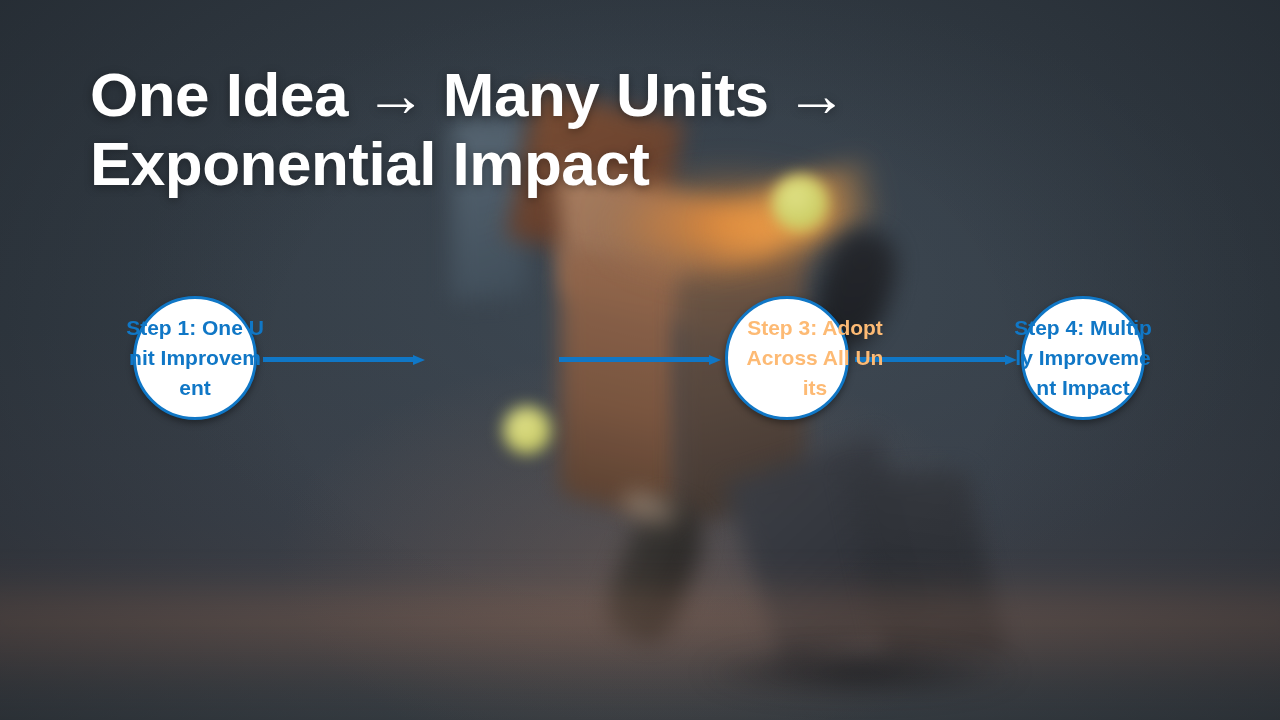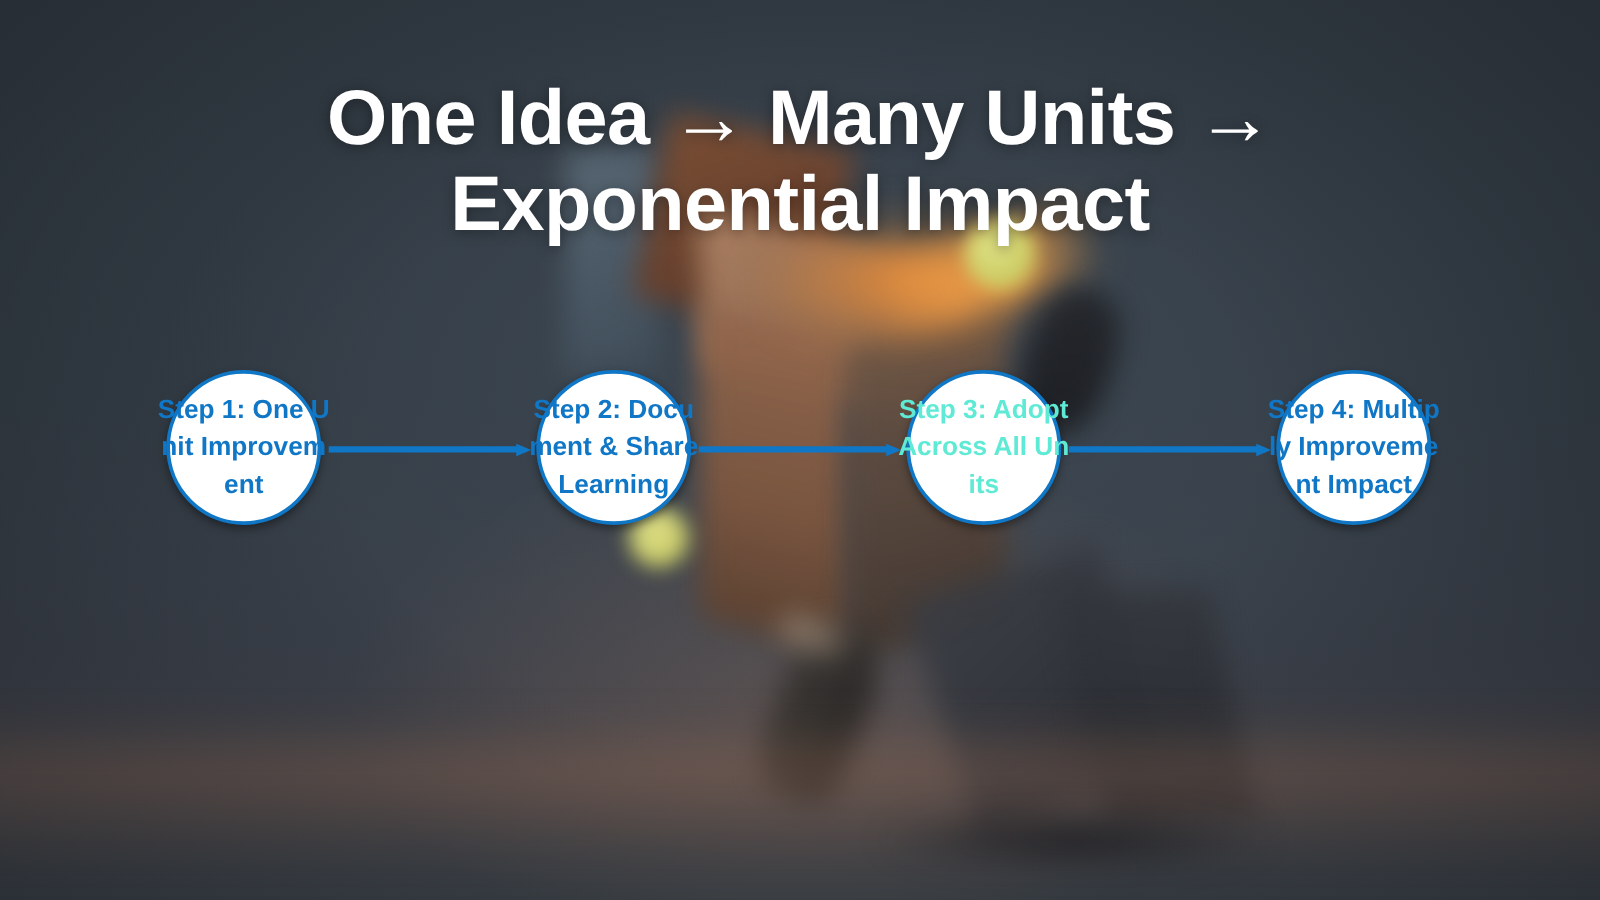--- a/index.html
+++ b/index.html
@@ -167,21 +167,21 @@
     background: radial-gradient(ellipse 900px 620px at 640px 350px, rgba(0,0,0,0) 40%, rgba(18,22,27,0.45) 100%);
     pointer-events: none;
   }
 
   
   .title {
     position: absolute;
     left: 90px;
     top: 60px;
     width: 1100px;
-    text-align: center;
+    text-align: left;
     color: #ffffff;
     font-size: 62px;
     font-weight: bold;
     line-height: 1.12;
     letter-spacing: -0.5px;
     text-shadow: 0 2px 10px rgba(0,0,0,0.35);
   }
 
   
   .flow {
@@ -286,27 +286,23 @@
     </div>
     <div class="connector" id="c2" style="left: 855px; width: 162px;">
       <div class="line" style="width: 151px; background: rgb(16, 119, 198);"></div>
       <div class="head" style="left: 150px; border-left-color: rgb(16, 119, 198);"></div>
     </div>
 
     <div class="node" id="n0" style="left: 133px; top: 280px;">
       <div class="circle" style="border-color: rgb(16, 119, 198);"></div>
       <div class="label" style="color: rgb(16, 119, 198);">Step 1: One Unit Improvement</div>
     </div>
-    <div class="node" id="n1" style="left: 429px; top: 280px;">
-      <div class="circle" style="border-color: rgb(16, 119, 198);"></div>
-      <div class="label" style="color: rgb(16, 119, 198);">Step 2: Document &amp; Share Learning</div>
-    </div>
     <div class="node" id="n2" style="left: 725px; top: 280px;">
       <div class="circle" style="border-color: rgb(16, 119, 198);"></div>
-      <div class="label" style="color: #5eead4;">Step 3: Adopt Across All Units</div>
+      <div class="label" style="color: #fdba74; margin-left: 28px;">Step 3: Adopt Across All Units</div>
     </div>
     <div class="node" id="n3" style="left: 1021px; top: 280px;">
       <div class="circle" style="border-color: rgb(16, 119, 198);"></div>
       <div class="label" style="color: rgb(16, 119, 198);">Step 4: Multiply Improvement Impact</div>
     </div>
 
   </div>
 </div>
 
 </body></html>

